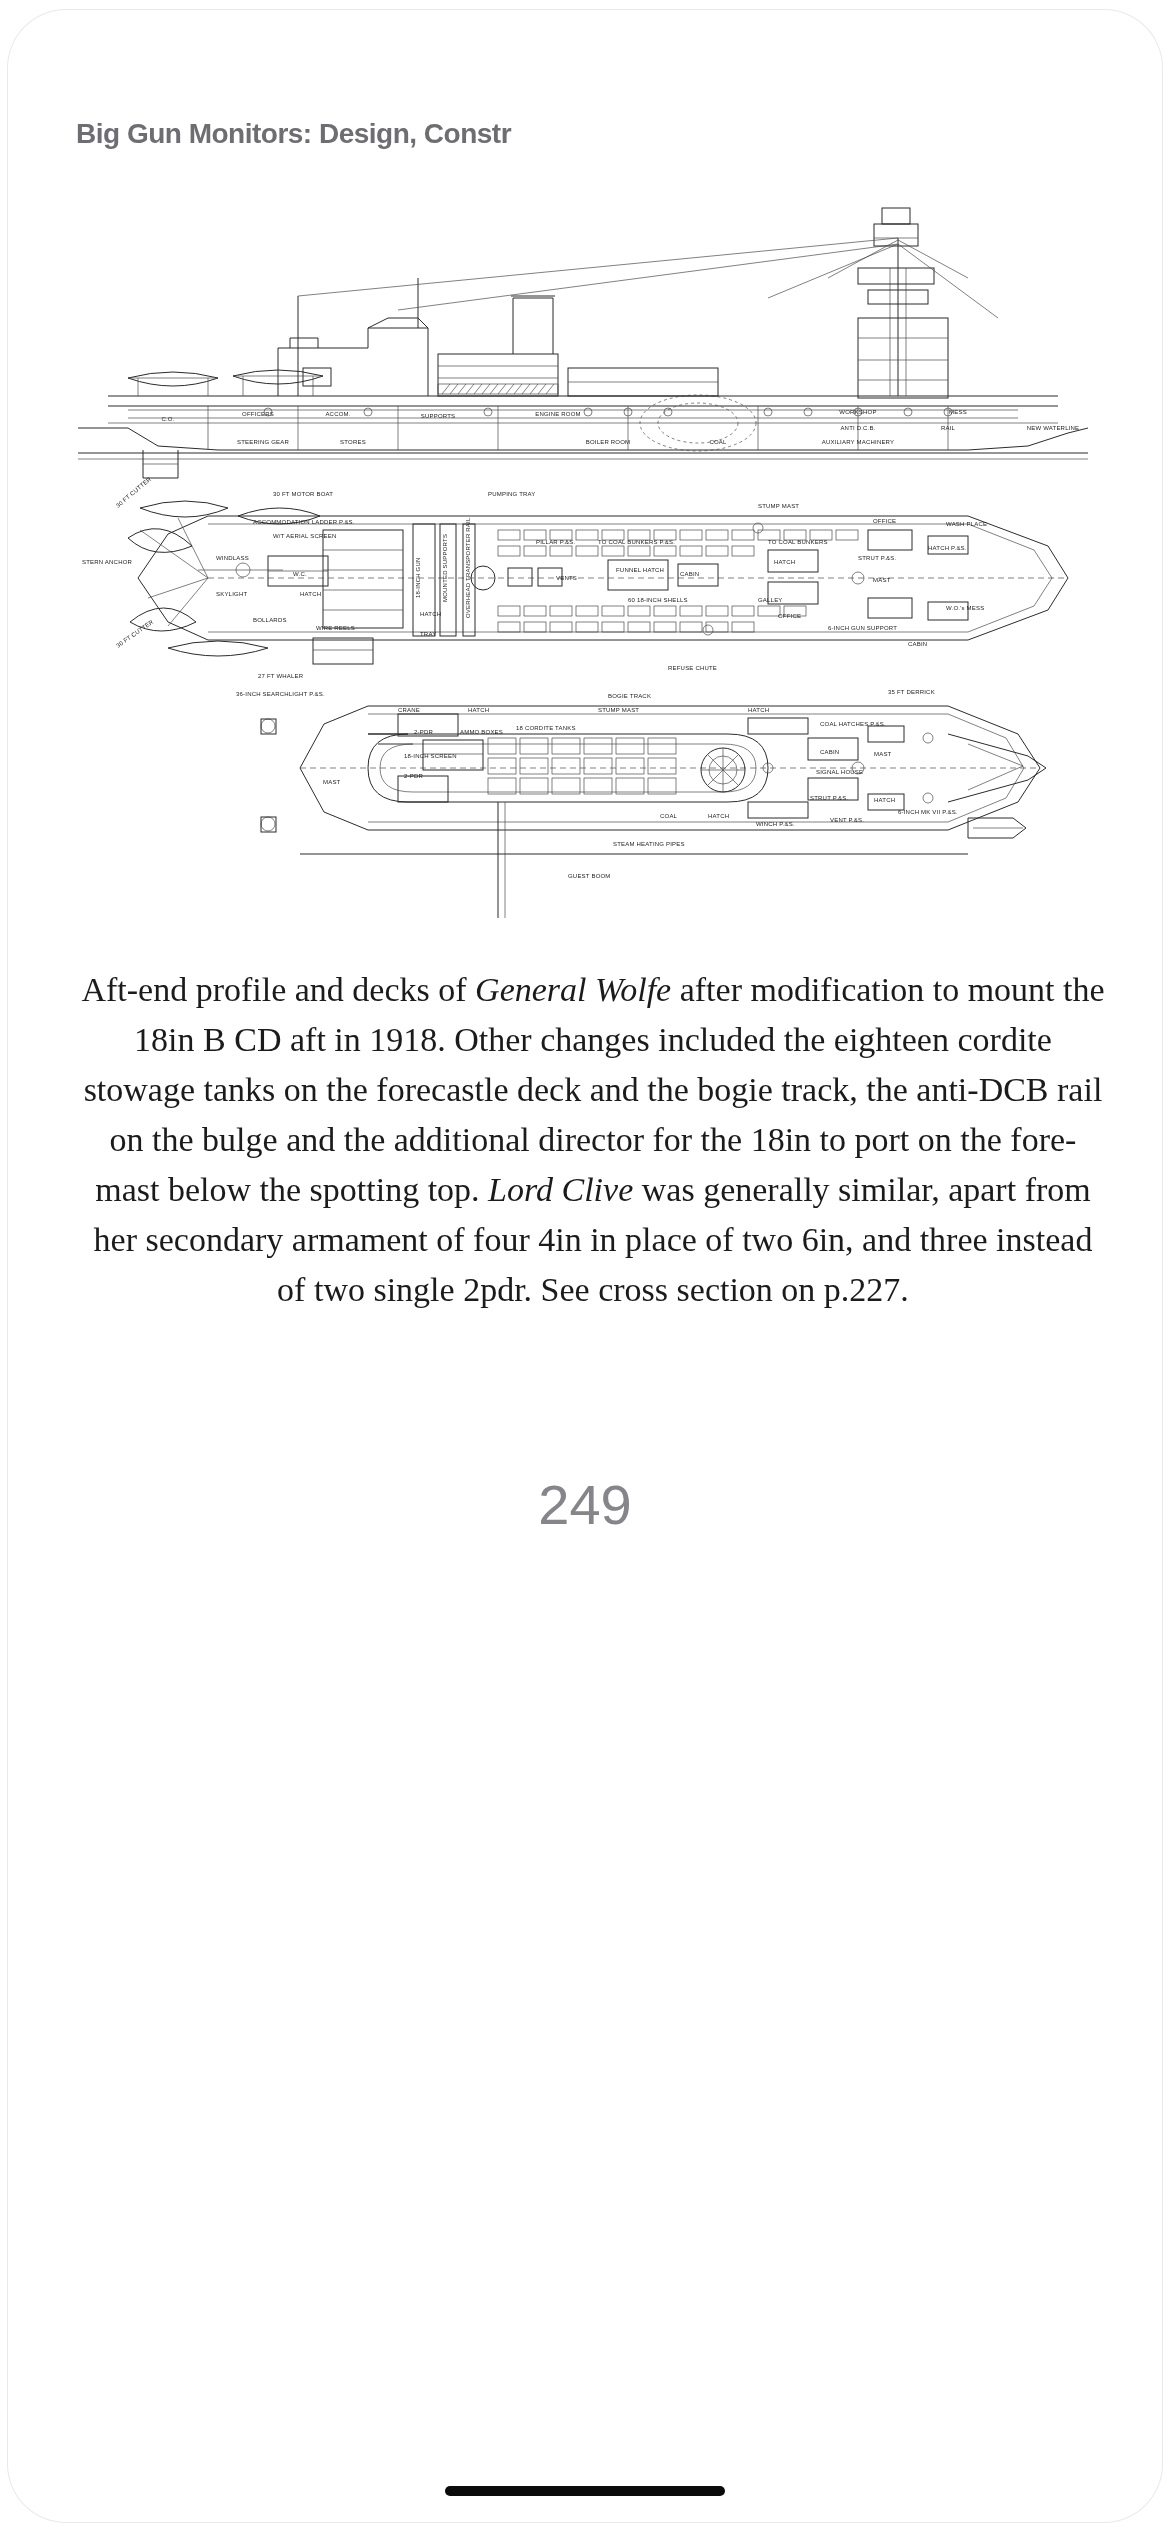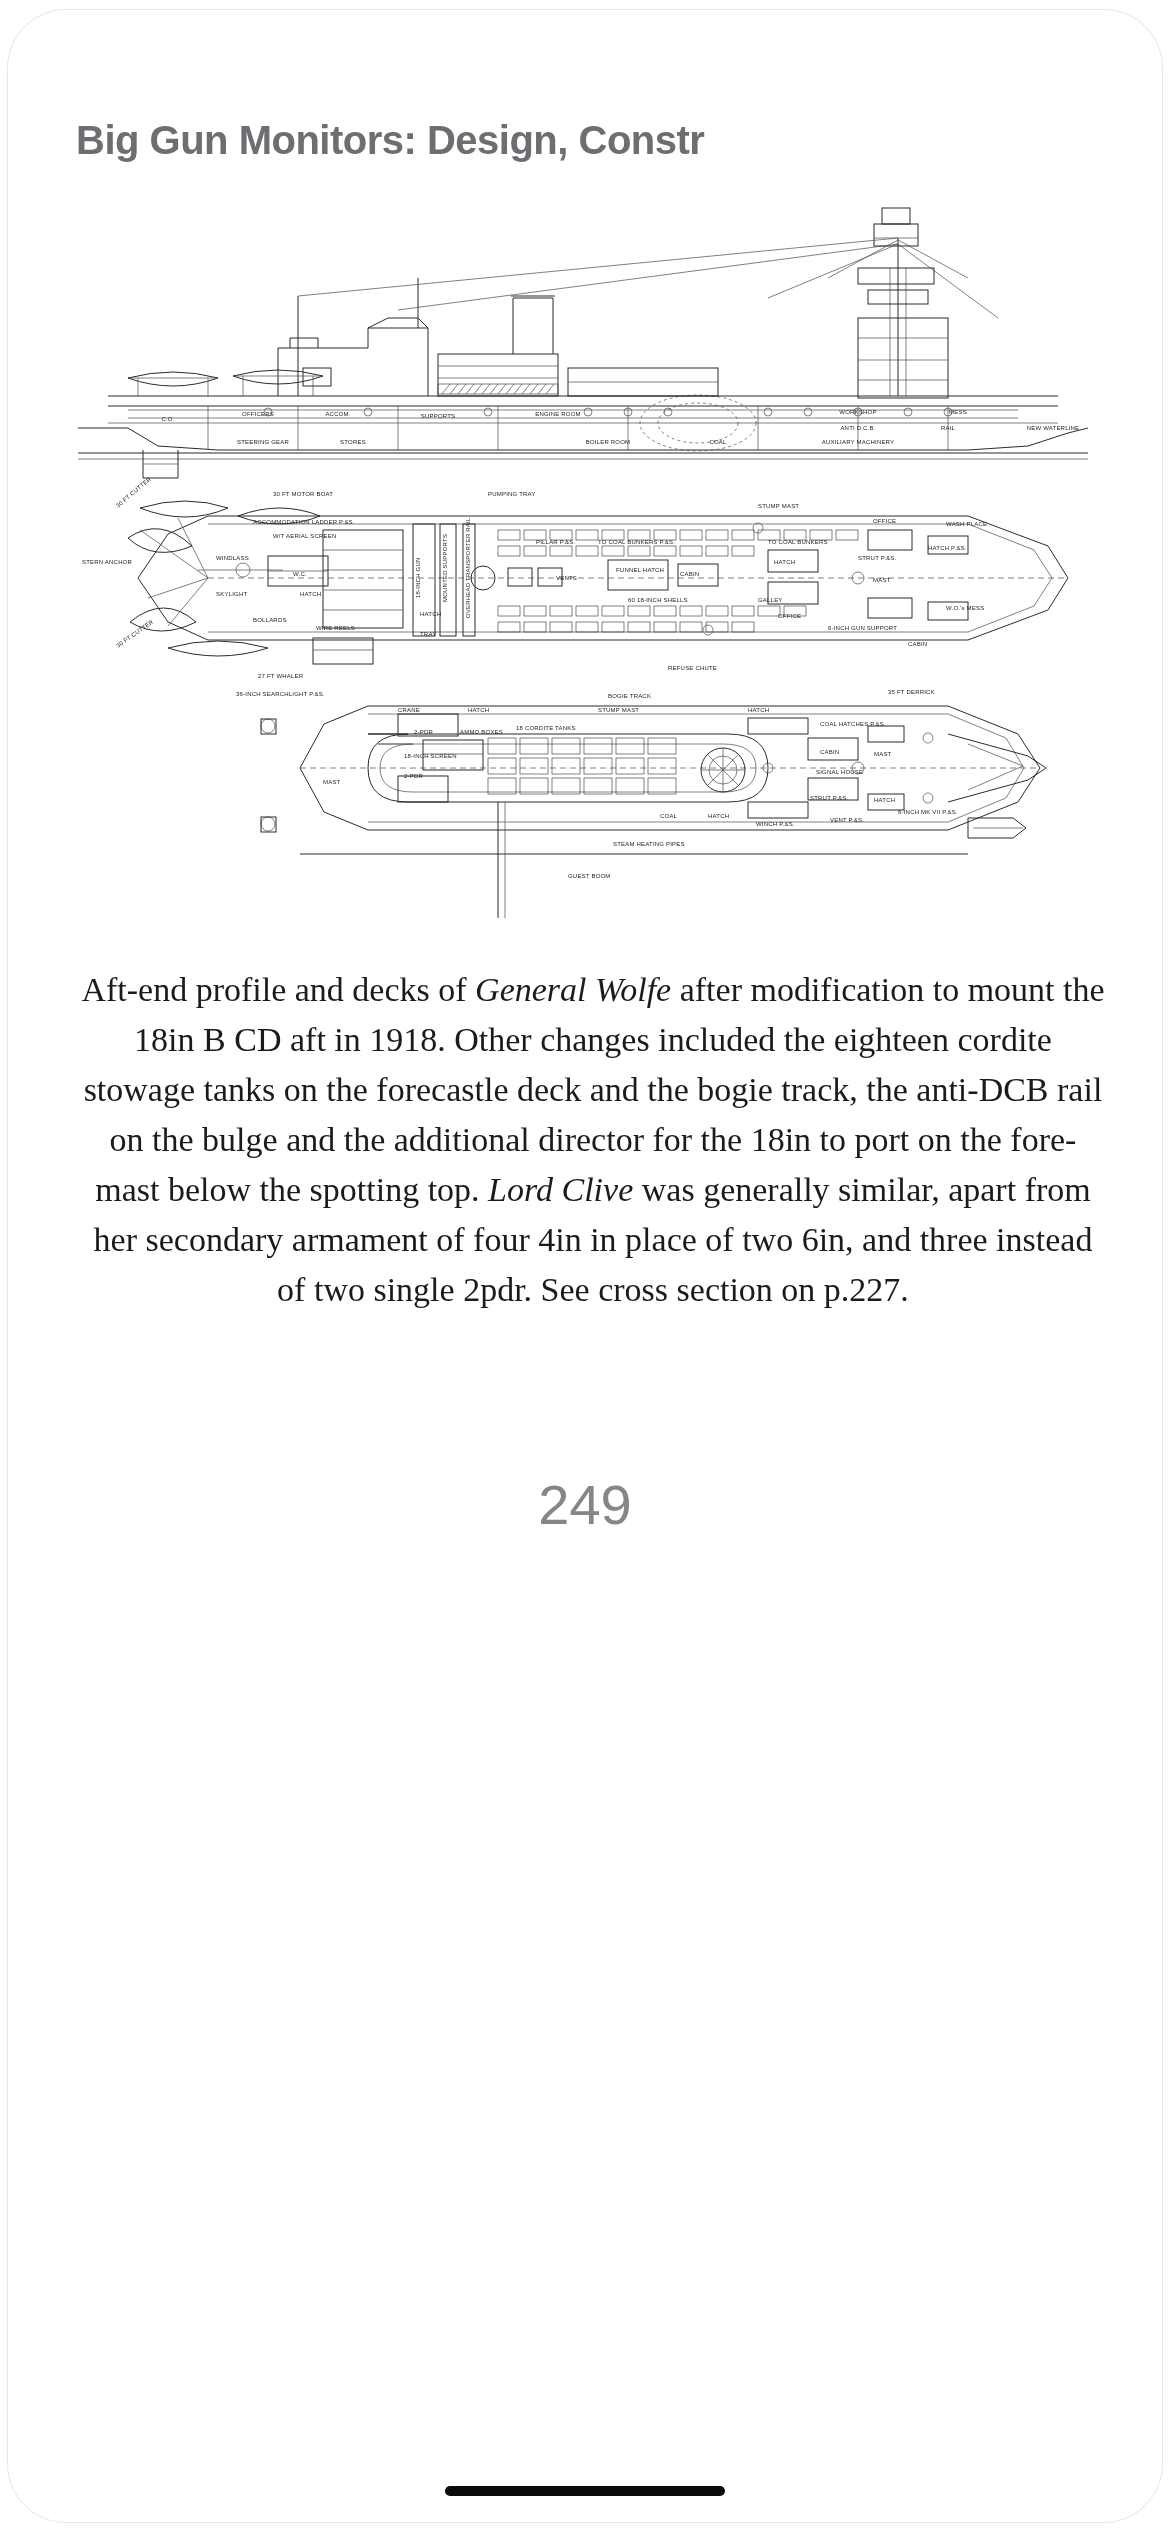--- a/index.html
+++ b/index.html
@@ -31,21 +31,21 @@
     border-radius: 58px;
     box-shadow: 0 0 0 1px #e9e9ea;
     overflow: hidden;
   }
 
   .book-title {
     position: absolute;
     left: 68px;
     top: 108px;
     width: 1020px;
-    font-size: 40px;
+    font-size: 28px;
     font-weight: bold;
     color: #6d6d72;
     letter-spacing: -0.5px;
     white-space: nowrap;
     overflow: hidden;
   }
 
   .figure-wrap {
     position: absolute;
     left: 60px;

